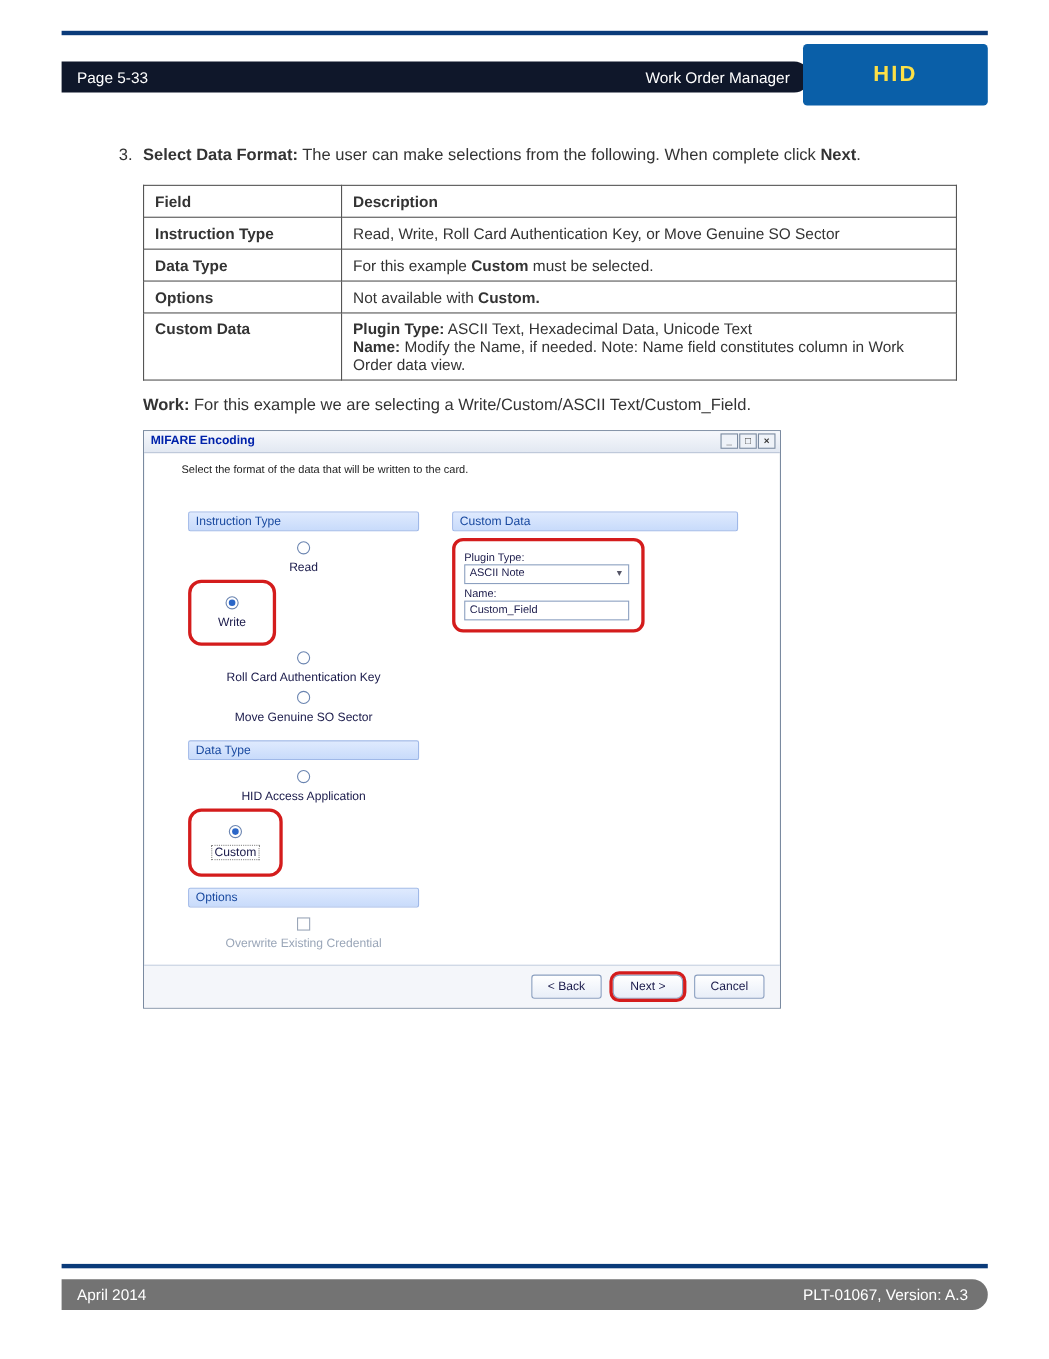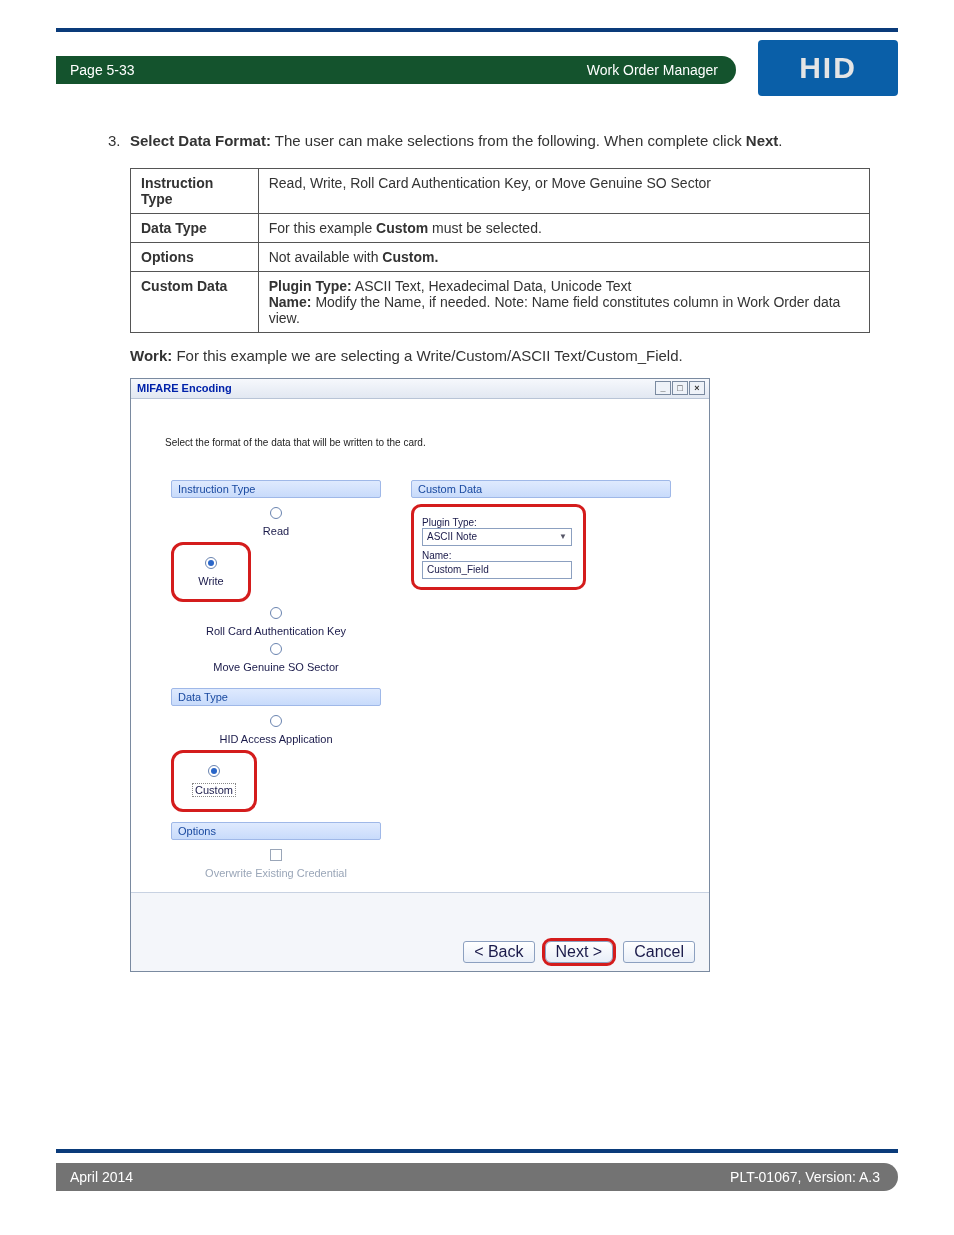--- a/index.html
+++ b/index.html
@@ -13,36 +13,36 @@
   }
   .top-rule {
     position: absolute;
     left: 56px; right: 56px; top: 28px;
     height: 4px; background: #0a3b7a;
   }
   .header-bar {
     position: absolute;
     left: 56px; top: 56px;
     width: 680px; height: 28px;
-    background: #14532d;
+    background: #0f172a;
     border-radius: 0 14px 14px 0;
     color: #fff;
     display: flex; align-items: center; justify-content: space-between;
     padding: 0 18px 0 14px;
     font-size: 14px;
   }
   .logo {
     position: absolute;
     right: 56px; top: 40px;
-    width: 140px; height: 56px;
+    width: 168px; height: 56px;
     background: #0a5fa8;
     border-radius: 4px;
-    color: #e5e5e5;
+    color: #fde047;
     display: flex; align-items: center; justify-content: center;
-    font-weight: 900; font-size: 30px; letter-spacing: 2px;
+    font-weight: 900; font-size: 20px; letter-spacing: 2px;
     font-family: Arial, sans-serif;
   }
   .content {
     position: absolute;
     left: 130px; top: 130px; right: 56px;
   }
   .step {
     font-size: 15px; line-height: 1.45;
     margin-bottom: 16px;
   }
@@ -85,21 +85,21 @@
   .winbtns { display:flex; gap:1px; }
   .winbtn {
     width:16px; height:14px; border:1px solid #7a8aa0;
     background:#eef2f8; font-size:9px; line-height:12px; text-align:center;
     color:#333;
   }
   .dlg-head {
     padding: 10px 20px 4px 20px;
   }
   .dlg-head .h1 { font-weight:700; color:#000; font-size:11px; }
-  .dlg-head .h2 { font-size:10px; color:#222; margin-left:14px;margin-top:28px; }
+  .dlg-head .h2 { font-size:10px; color:#222; margin-left:14px; }
   .dlg-body {
     display:flex; gap:30px;
     padding: 28px 30px 10px 40px;
     min-height: 290px;
   }
   .col { width: 210px; }
   .grp-head {
     background: linear-gradient(#dfeafe, #c8dbfb);
     border: 1px solid #9fb8e8;
     border-radius: 2px;
@@ -148,24 +148,23 @@
   .dlg-foot {
     border-top: 1px solid #c8d2e2;
     background: #f4f6fa;
     padding: 8px 14px;
     display:flex; justify-content:flex-end; gap:10px;
   }
   .btn {
     min-width:64px; height:22px;
     border:1px solid #8ca0c0; border-radius:3px;
     background: linear-gradient(#fff,#e8eef8);
-    font-size:16px; color:#1a1a4a;
+    font-size:11px; color:#1a1a4a;
     display:inline-flex; align-items:center; justify-content:center;
     padding: 0 10px;
-    margin-top: 40px;
   }
   .btn.hl { outline: 3px solid #d41c1c; border-radius:6px; }
 
   .footer-rule {
     position:absolute; left:56px; right:56px; bottom: 82px;
     height:4px; background:#0a3b7a;
   }
   .footer-bar {
     position:absolute; left:56px; right:56px; bottom: 44px;
     height:28px; background:#737373;
@@ -188,20 +187,24 @@
 
 <div class="content">
 
   <div class="step" style="position:relative;">
     <span class="step-num">3.</span>
     <span class="bold">Select Data Format:</span><span> The user can make selections from the following. When complete click </span><span class="bold">Next</span><span>.</span>
   </div>
 
   <table class="ftable">
     <tbody>
+        <tr>
+      <th style="width:180px">Field</th>
+      <th>Description</th>
+    </tr>
     <tr>
       <td class="bold">Instruction Type</td>
       <td>Read, Write, Roll Card Authentication Key, or Move Genuine SO Sector</td>
     </tr>
     <tr>
       <td class="bold">Data Type</td>
       <td>
         <span>For this example </span><span class="bold">Custom</span><span> must be selected.</span>
       </td>
     </tr>

